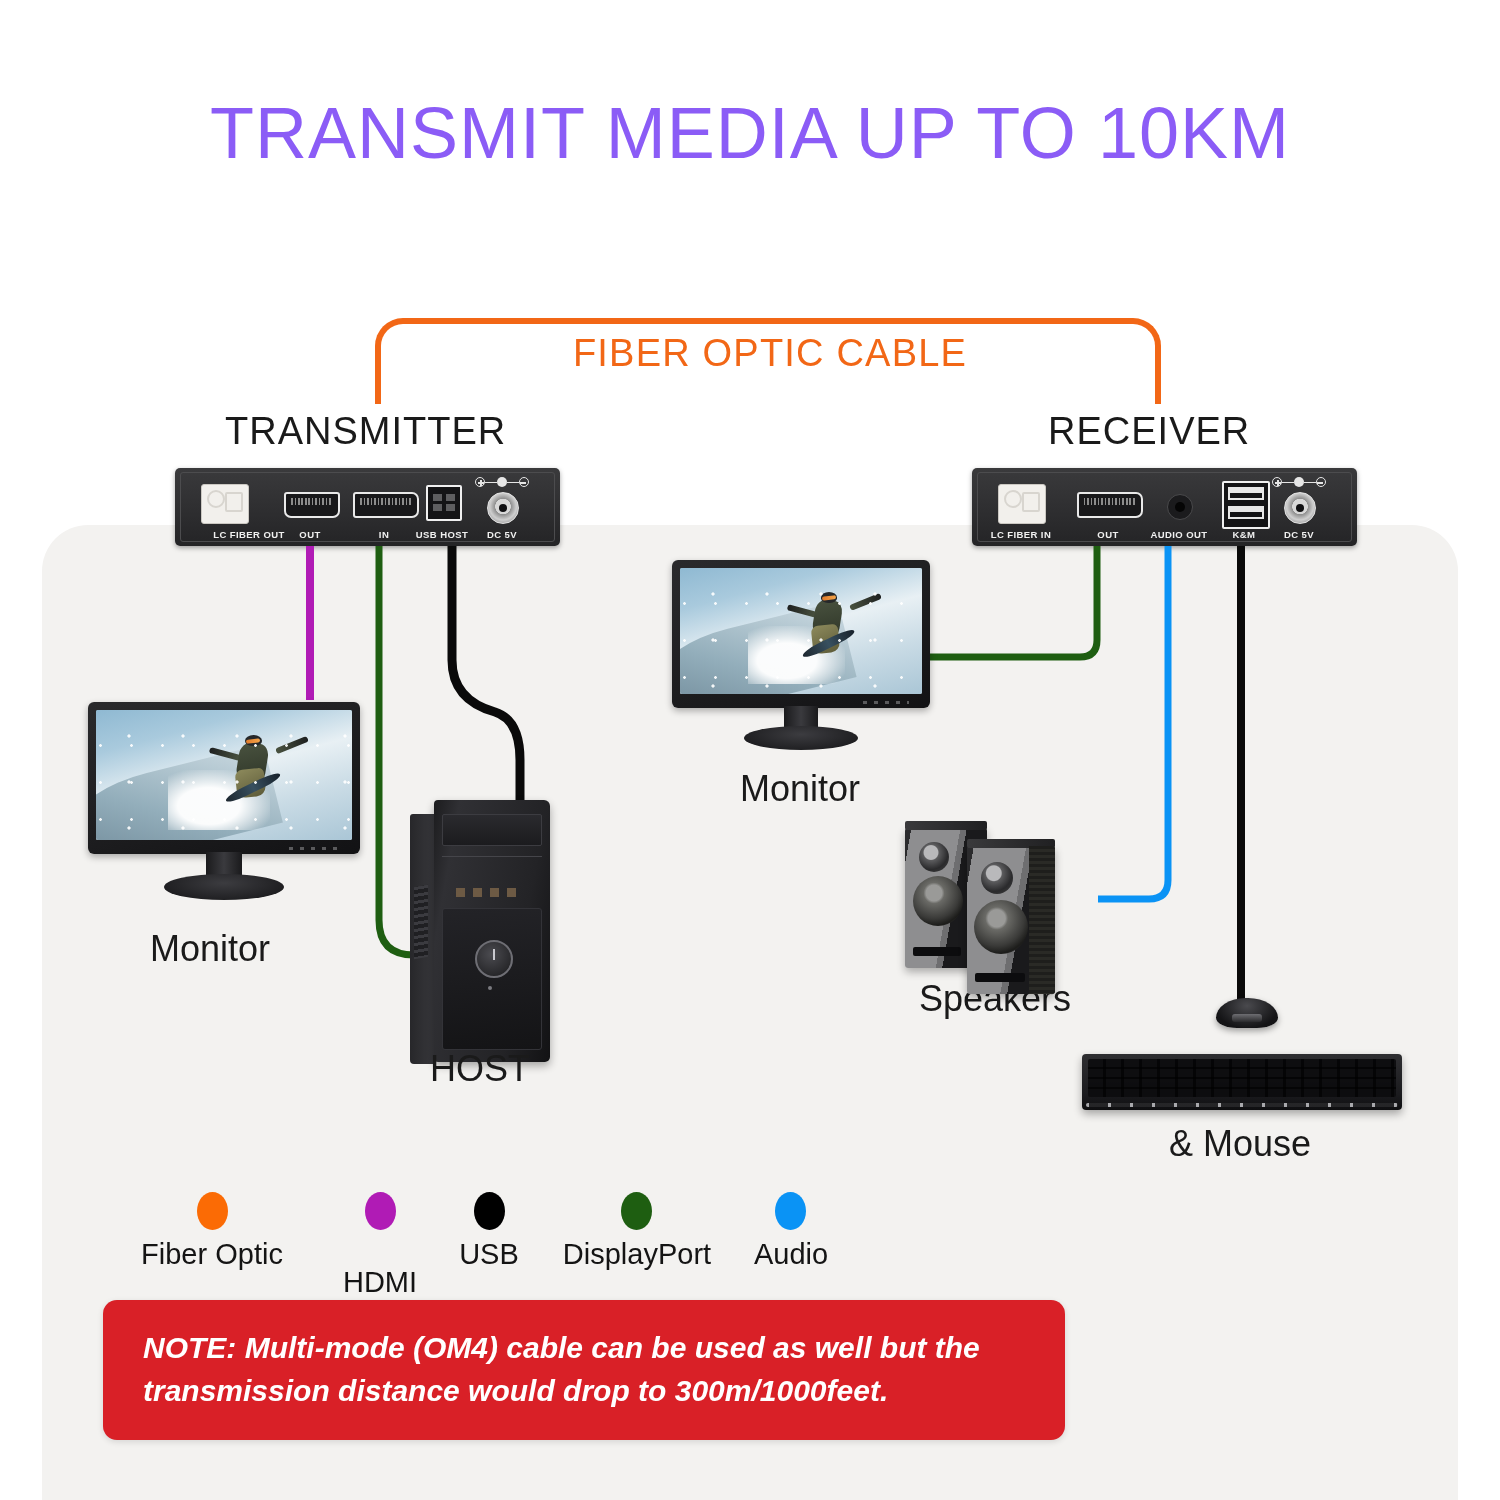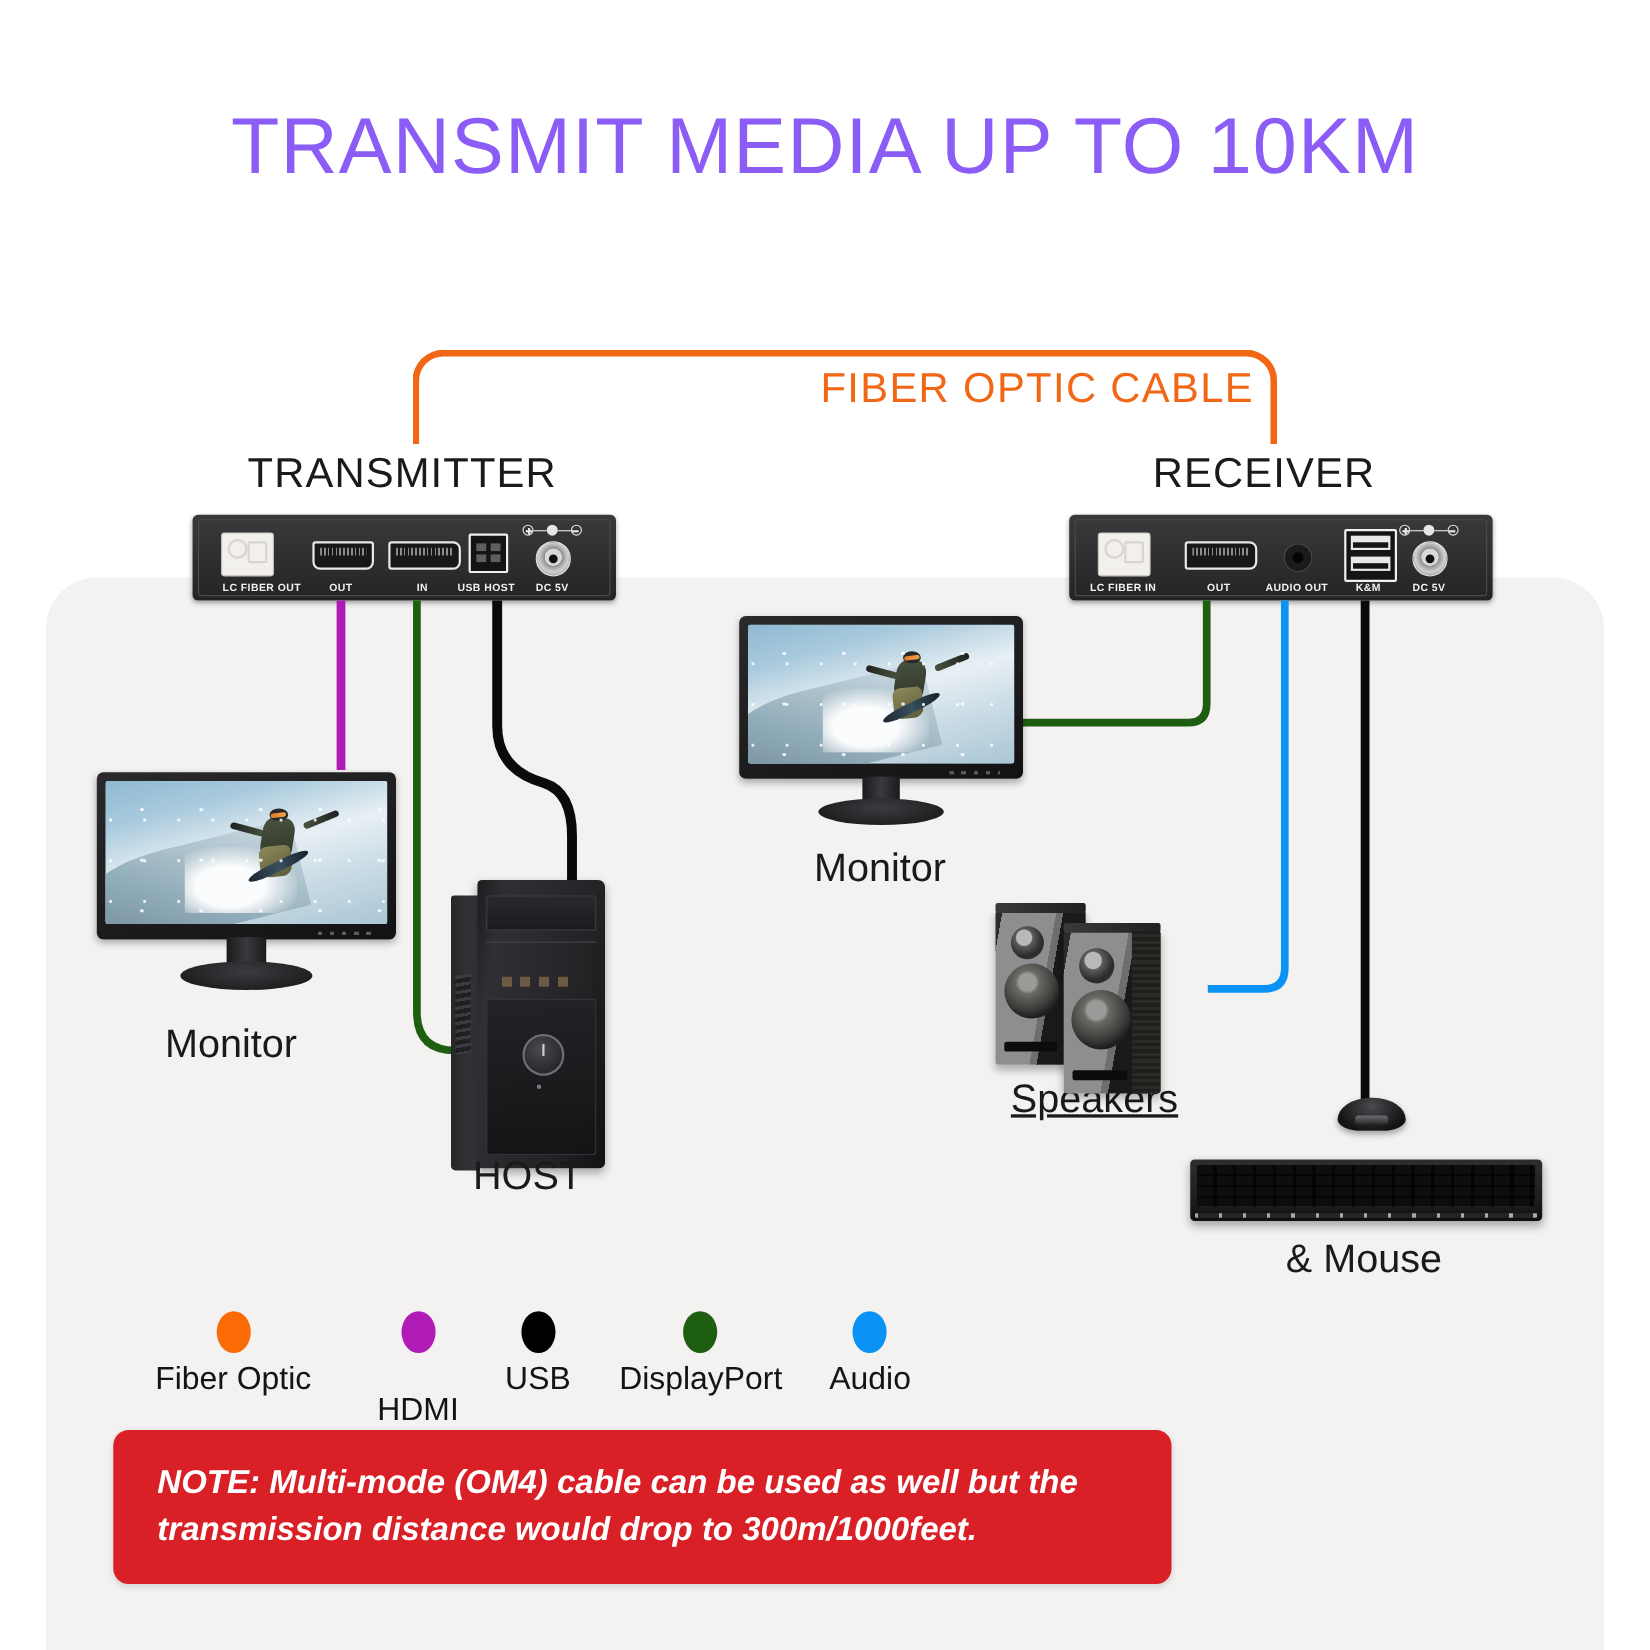--- a/index.html
+++ b/index.html
@@ -9,21 +9,21 @@
 
   
   #title{left:0;top:92px;width:1500px;text-align:center;color:#15598c;
          font-size:72px;line-height:82px;letter-spacing:1px;font-weight:400;}
   #title div{white-space:nowrap;}
 
   
   #bracket{left:375px;top:318px;width:786px;height:86px;
            border:6px solid #f26716;border-bottom:none;
            border-radius:28px 28px 0 0;box-sizing:border-box;}
-  #bracket-label{left:400px;top:332px;width:740px;text-align:right;
+  #bracket-label{left:400px;top:332px;width:740px;text-align:center;
                  color:#f26716;font-size:38px;letter-spacing:1.2px;}
 
   
   .devcap{font-size:38px;color:#1a1a1a;letter-spacing:1px;white-space:nowrap;}
   #tx-cap{left:225px;top:410px;}
   #rx-cap{left:1048px;top:410px;}
 
   
   #panel{left:42px;top:525px;width:1416px;height:975px;background:#f3f2f0;
          border-radius:46px 46px 0 0;}
@@ -197,21 +197,21 @@
       background-blend-mode:multiply;border-radius:2px;opacity:.95;}
   #keyboard .lip{position:absolute;left:4px;right:4px;bottom:3px;height:4px;
       background:repeating-linear-gradient(90deg,#cfcfd3 0 3px,#2a2a2c 3px 22px);
       border-radius:2px;opacity:.8;}
 
   
   .cap{font-size:36px;color:#1a1a1a;text-align:center;white-space:nowrap;}
   #cap-mon-l{left:60px;top:928px;width:300px;}
   #cap-host{left:340px;top:1048px;width:280px;}
   #cap-mon-r{left:650px;top:768px;width:300px;}
-  #cap-spk{left:845px;top:978px;width:300px;text-decoration:underline;}
+  #cap-spk{left:845px;top:978px;width:300px;}
   #cap-km{left:1080px;top:1122px;width:320px;line-height:44px;white-space:normal;}
 
   
   .ldot{position:absolute;width:31px;height:38px;border-radius:50%;}
   .llab{position:absolute;font-size:29px;color:#141414;text-align:center;
         transform:translateX(-50%);white-space:nowrap;}
 
   
   #note{left:103px;top:1300px;width:962px;height:140px;background:#d92027;
         border-radius:14px;box-shadow:0 2px 6px rgba(0,0,0,.12);}
@@ -229,21 +229,21 @@
 
 <div class="abs" id="bracket" style="border-color: rgb(242, 103, 22);"></div>
 <div class="abs" id="bracket-label" style="color: rgb(242, 103, 22);">FIBER OPTIC CABLE</div>
 
 <div class="abs devcap" id="tx-cap">TRANSMITTER</div>
 <div class="abs devcap" id="rx-cap">RECEIVER</div>
 
 <div class="abs device" id="tx-dev">
   <div class="dev-inner"></div>
   <div class="port lcport" style="left:26px;top:16px;"></div>
-  <div class="plabel" style="left:49px;padding-left:28px;">LC FIBER OUT</div>
+  <div class="plabel" style="left:60px;padding-left:28px;">LC FIBER OUT</div>
 
   <div class="port hdmi" style="left:109px;top:24px;">
       <i></i>
     </div>
   <div class="plabel" style="left:135px;">OUT</div>
 
   <div class="port dp" style="left:178px;top:24px;">
       <i></i>
     </div>
   <div class="plabel" style="left:209px;">IN</div>

